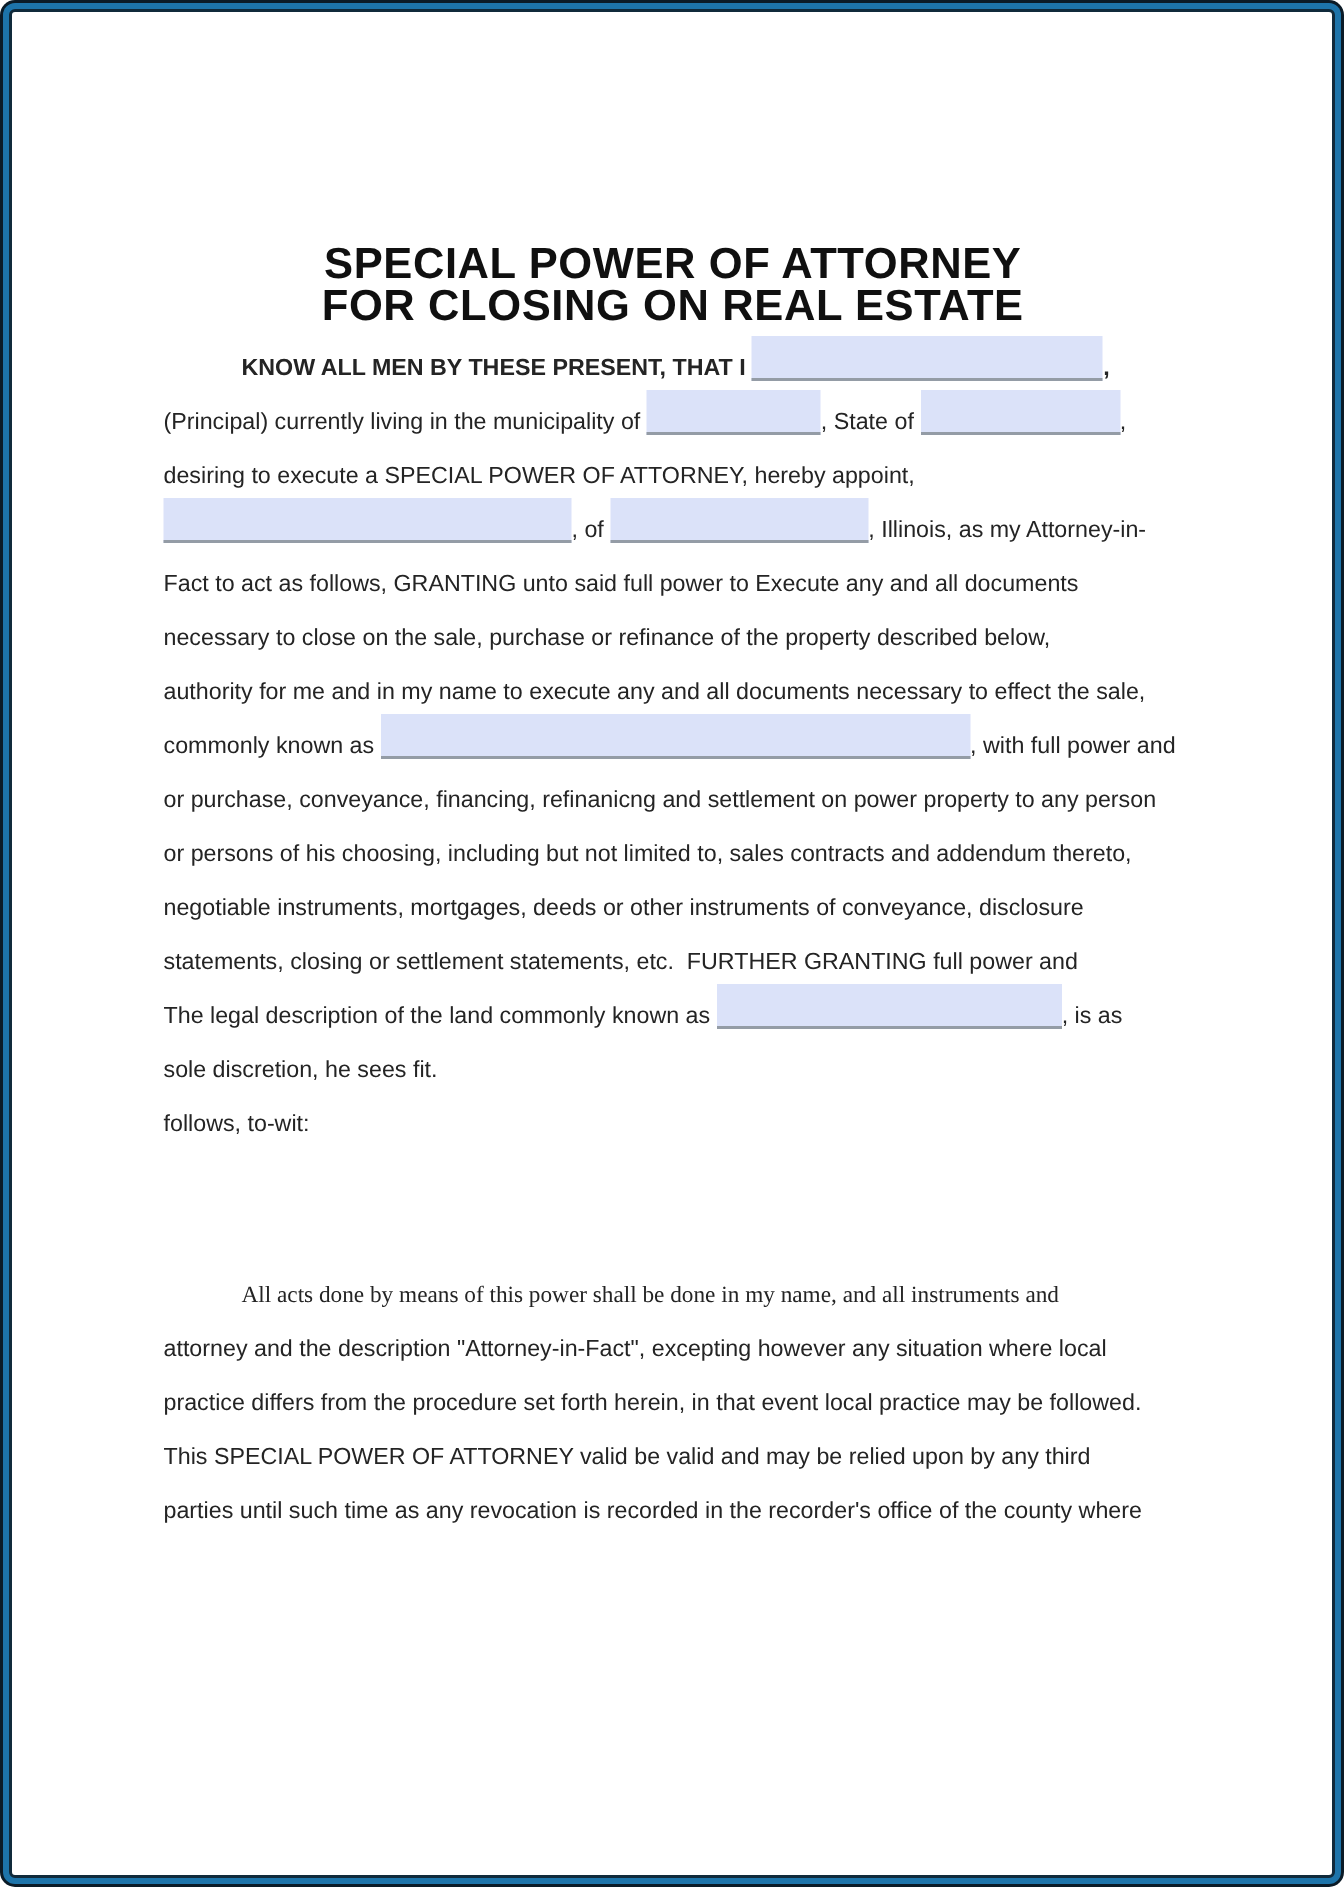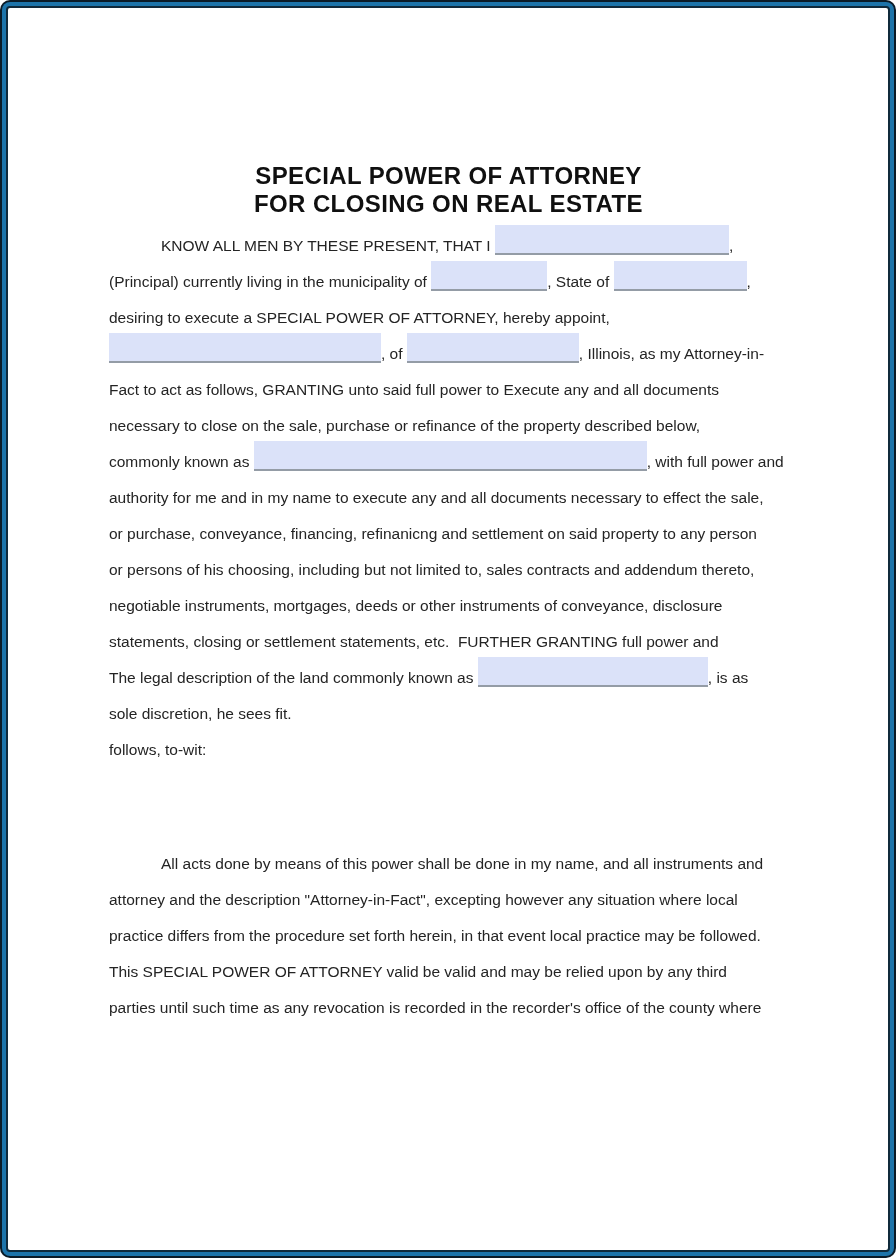--- a/index.html
+++ b/index.html
@@ -31,21 +31,21 @@
     border: 2px solid #102a3b;
     border-radius: 4px;
     overflow: hidden;
     padding: 154px 100px 0 101px;
     font-family: "Liberation Sans", sans-serif;
     color: #242424;
   }
   .title {
     margin: 0 0 10px 0;
     text-align: center;
-    font-size: 24px;
+    font-size: 29px;
     line-height: 28px;
     font-weight: bold;
     letter-spacing: 0.4px;
     color: #101010;
   }
   .title-line { display: block; }
   .doc-body .line {
     height: 36px;
     line-height: 36px;
     font-size: 15.5px;
@@ -66,37 +66,37 @@
 <body>
 
 <div class="frame-outer">
   <div class="frame-blue">
     <div class="page">
       <h1 class="title">
         <span class="title-line">SPECIAL POWER OF ATTORNEY</span>
         <span class="title-line">FOR CLOSING ON REAL ESTATE</span>
       </h1>
       <div class="doc-body" id="doc-body">
-          <div class="line" style="padding-left: 52px;"><span class="t">KNOW ALL MEN BY THESE PRESENT, THAT I </span><span class="blank" style="width: 234px; background: rgb(219, 226, 249); border-bottom-color: rgb(148, 156, 166);"></span><span class="t">,</span></div>
+          <div class="line" style="padding-left: 52px; font-weight: bold;"><span class="t">KNOW ALL MEN BY THESE PRESENT, THAT I </span><span class="blank" style="width: 234px; background: rgb(219, 226, 249); border-bottom-color: rgb(148, 156, 166);"></span><span class="t">,</span></div>
           <div class="line"><span class="t">(Principal) currently living in the municipality of </span><span class="blank" style="width: 116px; background: rgb(219, 226, 249); border-bottom-color: rgb(148, 156, 166);"></span><span class="t">, State of </span><span class="blank" style="width: 133px; background: rgb(219, 226, 249); border-bottom-color: rgb(148, 156, 166);"></span><span class="t">,</span></div>
           <div class="line"><span class="t">desiring to execute a SPECIAL POWER OF ATTORNEY, hereby appoint,</span></div>
           <div class="line"><span class="blank" style="width: 272px; background: rgb(219, 226, 249); border-bottom-color: rgb(148, 156, 166);"></span><span class="t">, of </span><span class="blank" style="width: 172px; background: rgb(219, 226, 249); border-bottom-color: rgb(148, 156, 166);"></span><span class="t">, Illinois, as my Attorney-in-</span></div>
           <div class="line"><span class="t">Fact to act as follows, GRANTING unto said full power to Execute any and all documents</span></div>
           <div class="line"><span class="t">necessary to close on the sale, purchase or refinance of the property described below,</span></div>
+          <div class="line"><span class="t">authority for me and in my name to execute any and all documents necessary to effect the sale,</span></div>
           <div class="line"><span class="t">commonly known as </span><span class="blank" style="width: 393px; background: rgb(219, 226, 249); border-bottom-color: rgb(148, 156, 166);"></span><span class="t">, with full power and</span></div>
-          <div class="line"><span class="t">authority for me and in my name to execute any and all documents necessary to effect the sale,</span></div>
-          <div class="line"><span class="t">or purchase, conveyance, financing, refinanicng and settlement on said property to any person</span></div>
+          <div class="line"><span class="t">or purchase, conveyance, financing, refinanicng and settlement on power property to any person</span></div>
           <div class="line"><span class="t">or persons of his choosing, including but not limited to, sales contracts and addendum thereto,</span></div>
           <div class="line"><span class="t">negotiable instruments, mortgages, deeds or other instruments of conveyance, disclosure</span></div>
           <div class="line"><span class="t">statements, closing or settlement statements, etc.  FURTHER GRANTING full power and</span></div>
           <div class="line"><span class="t">The legal description of the land commonly known as </span><span class="blank" style="width: 230px; background: rgb(219, 226, 249); border-bottom-color: rgb(148, 156, 166);"></span><span class="t">, is as</span></div>
           <div class="line"><span class="t">sole discretion, he sees fit.</span></div>
           <div class="line"><span class="t">follows, to-wit:</span></div>
           <div class="spacer" style="height: 78px;"></div>
-          <div class="line" style="padding-left: 52px;"><span class="t">All acts done by means of this power shall be done in my name, and all instruments and</span></div>
+          <div class="line" style="padding-left: 52px; font-family: Liberation Serif, serif;"><span class="t">All acts done by means of this power shall be done in my name, and all instruments and</span></div>
           <div class="line"><span class="t">attorney and the description "Attorney-in-Fact", excepting however any situation where local</span></div>
           <div class="line"><span class="t">practice differs from the procedure set forth herein, in that event local practice may be followed.</span></div>
           <div class="line"><span class="t">This SPECIAL POWER OF ATTORNEY valid be valid and may be relied upon by any third</span></div>
           <div class="line"><span class="t">parties until such time as any revocation is recorded in the recorder's office of the county where</span></div>
         </div>
     </div>
   </div>
 </div>
 
 </body></html>

